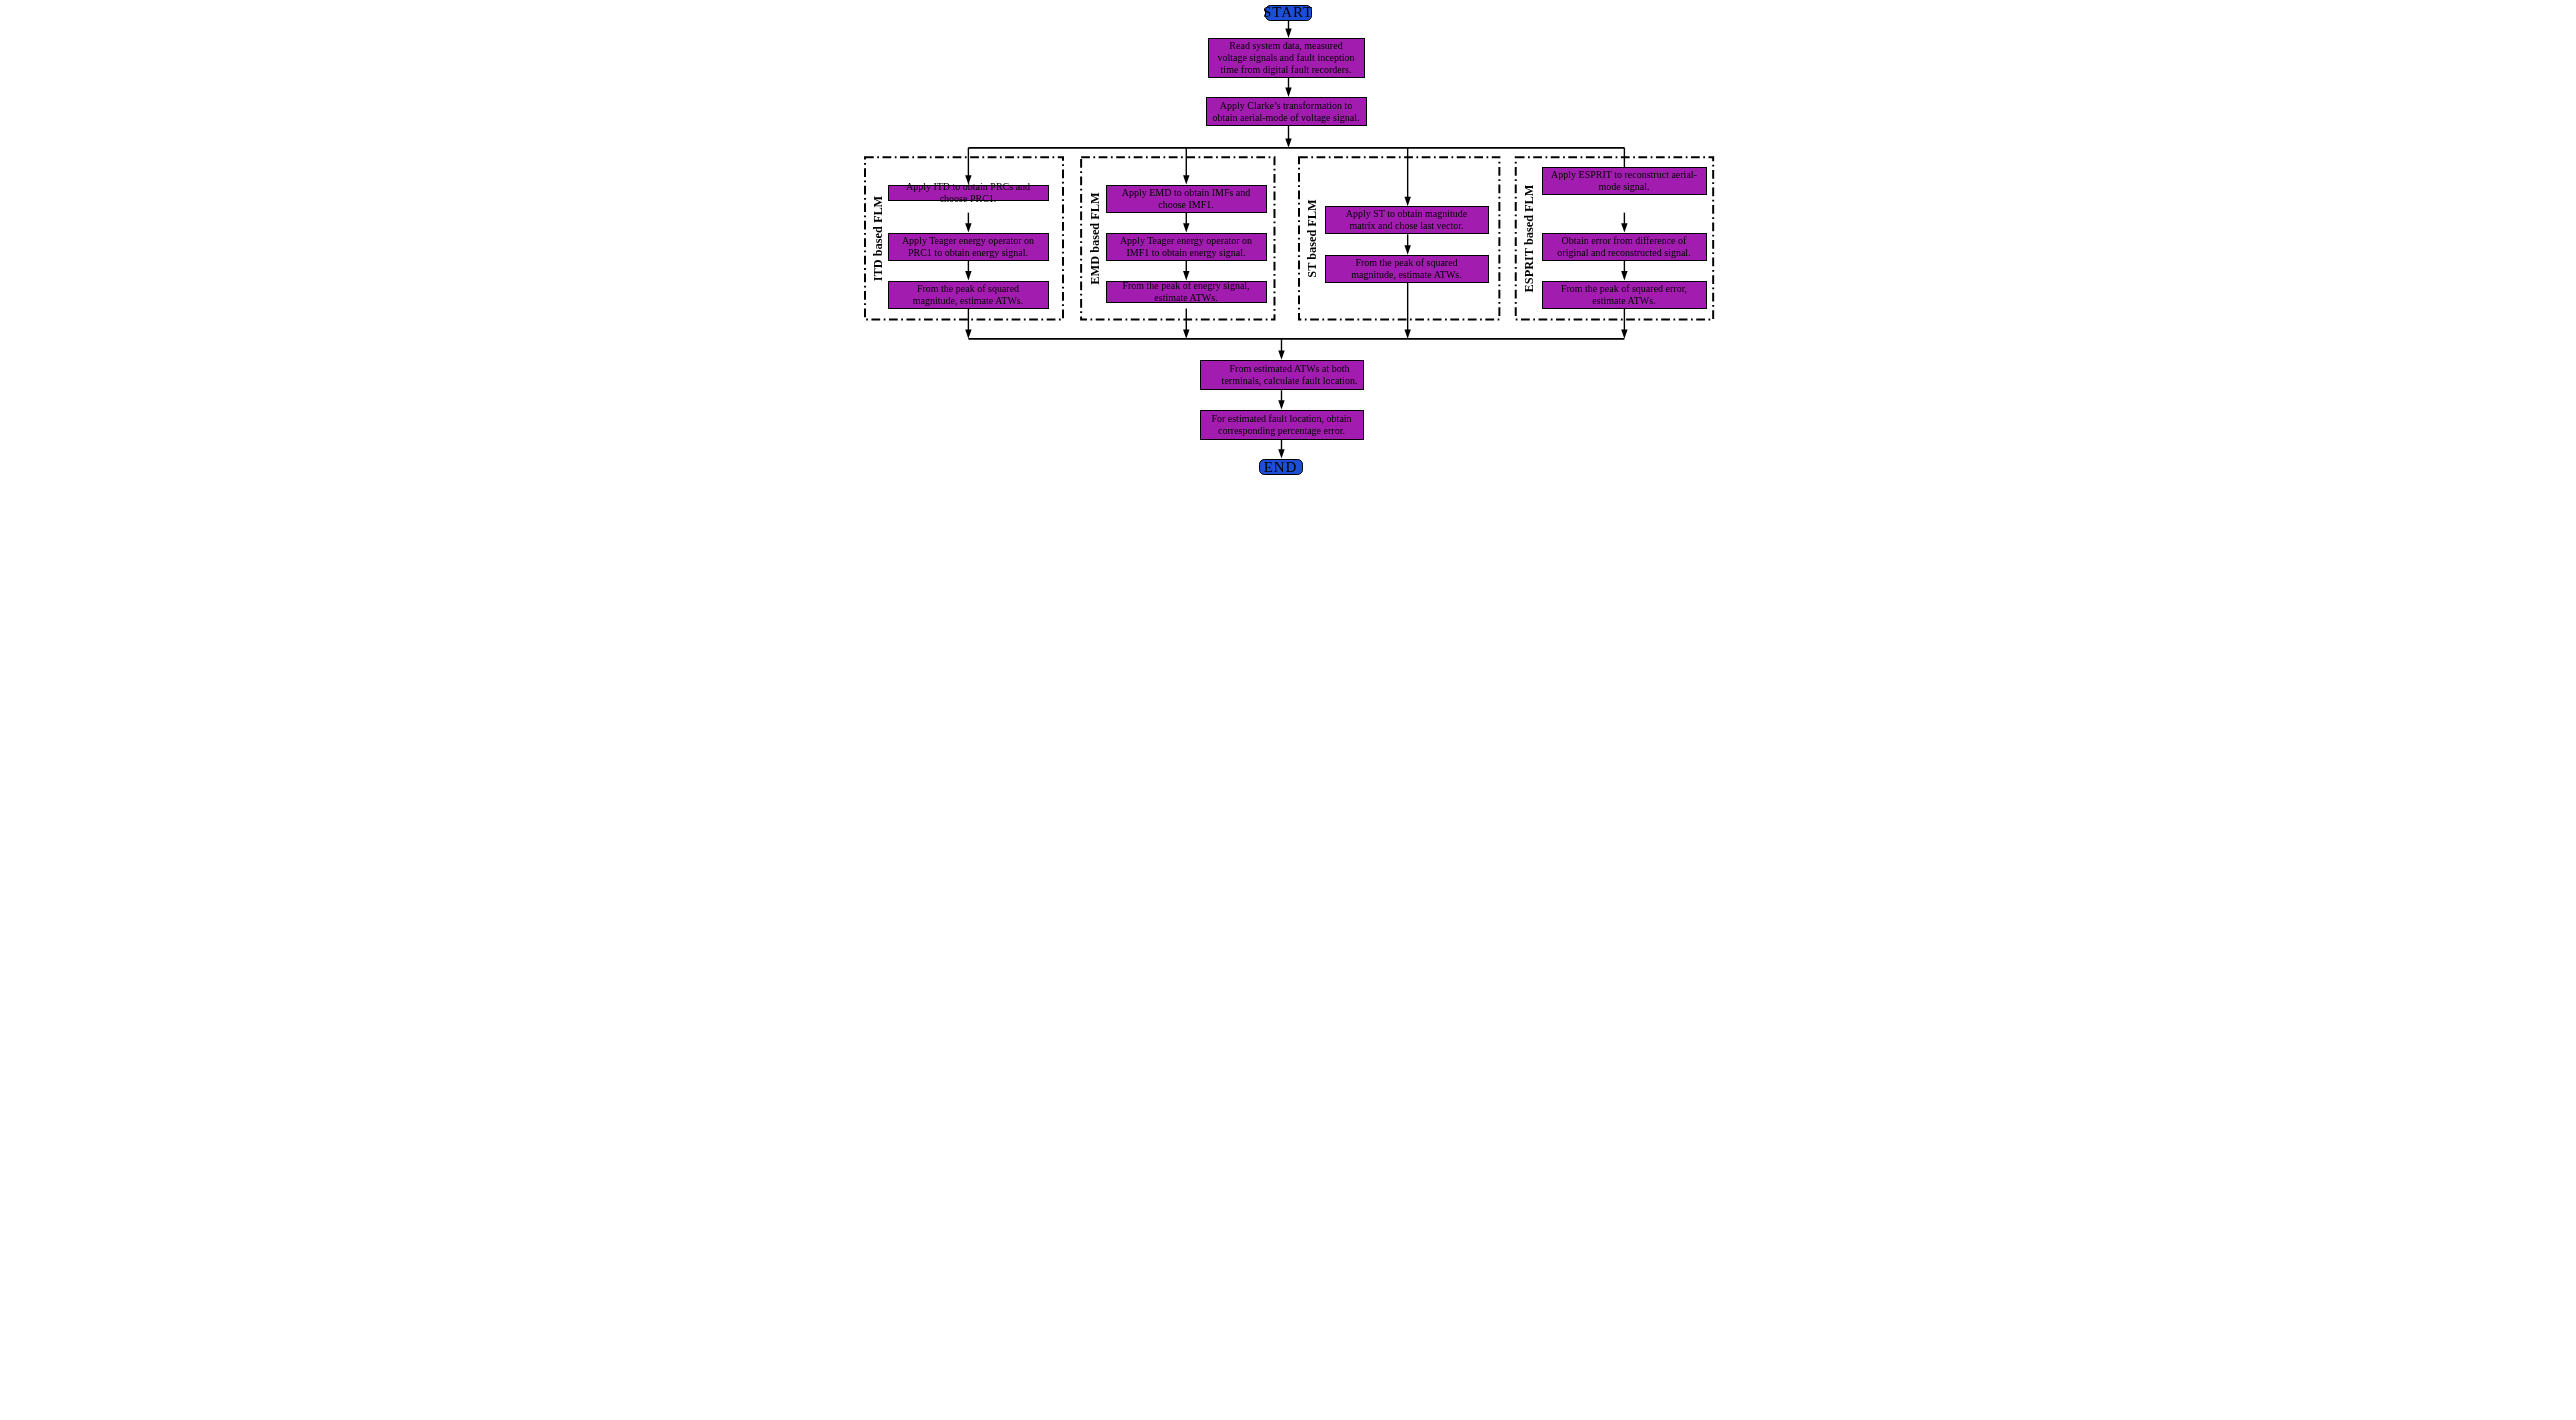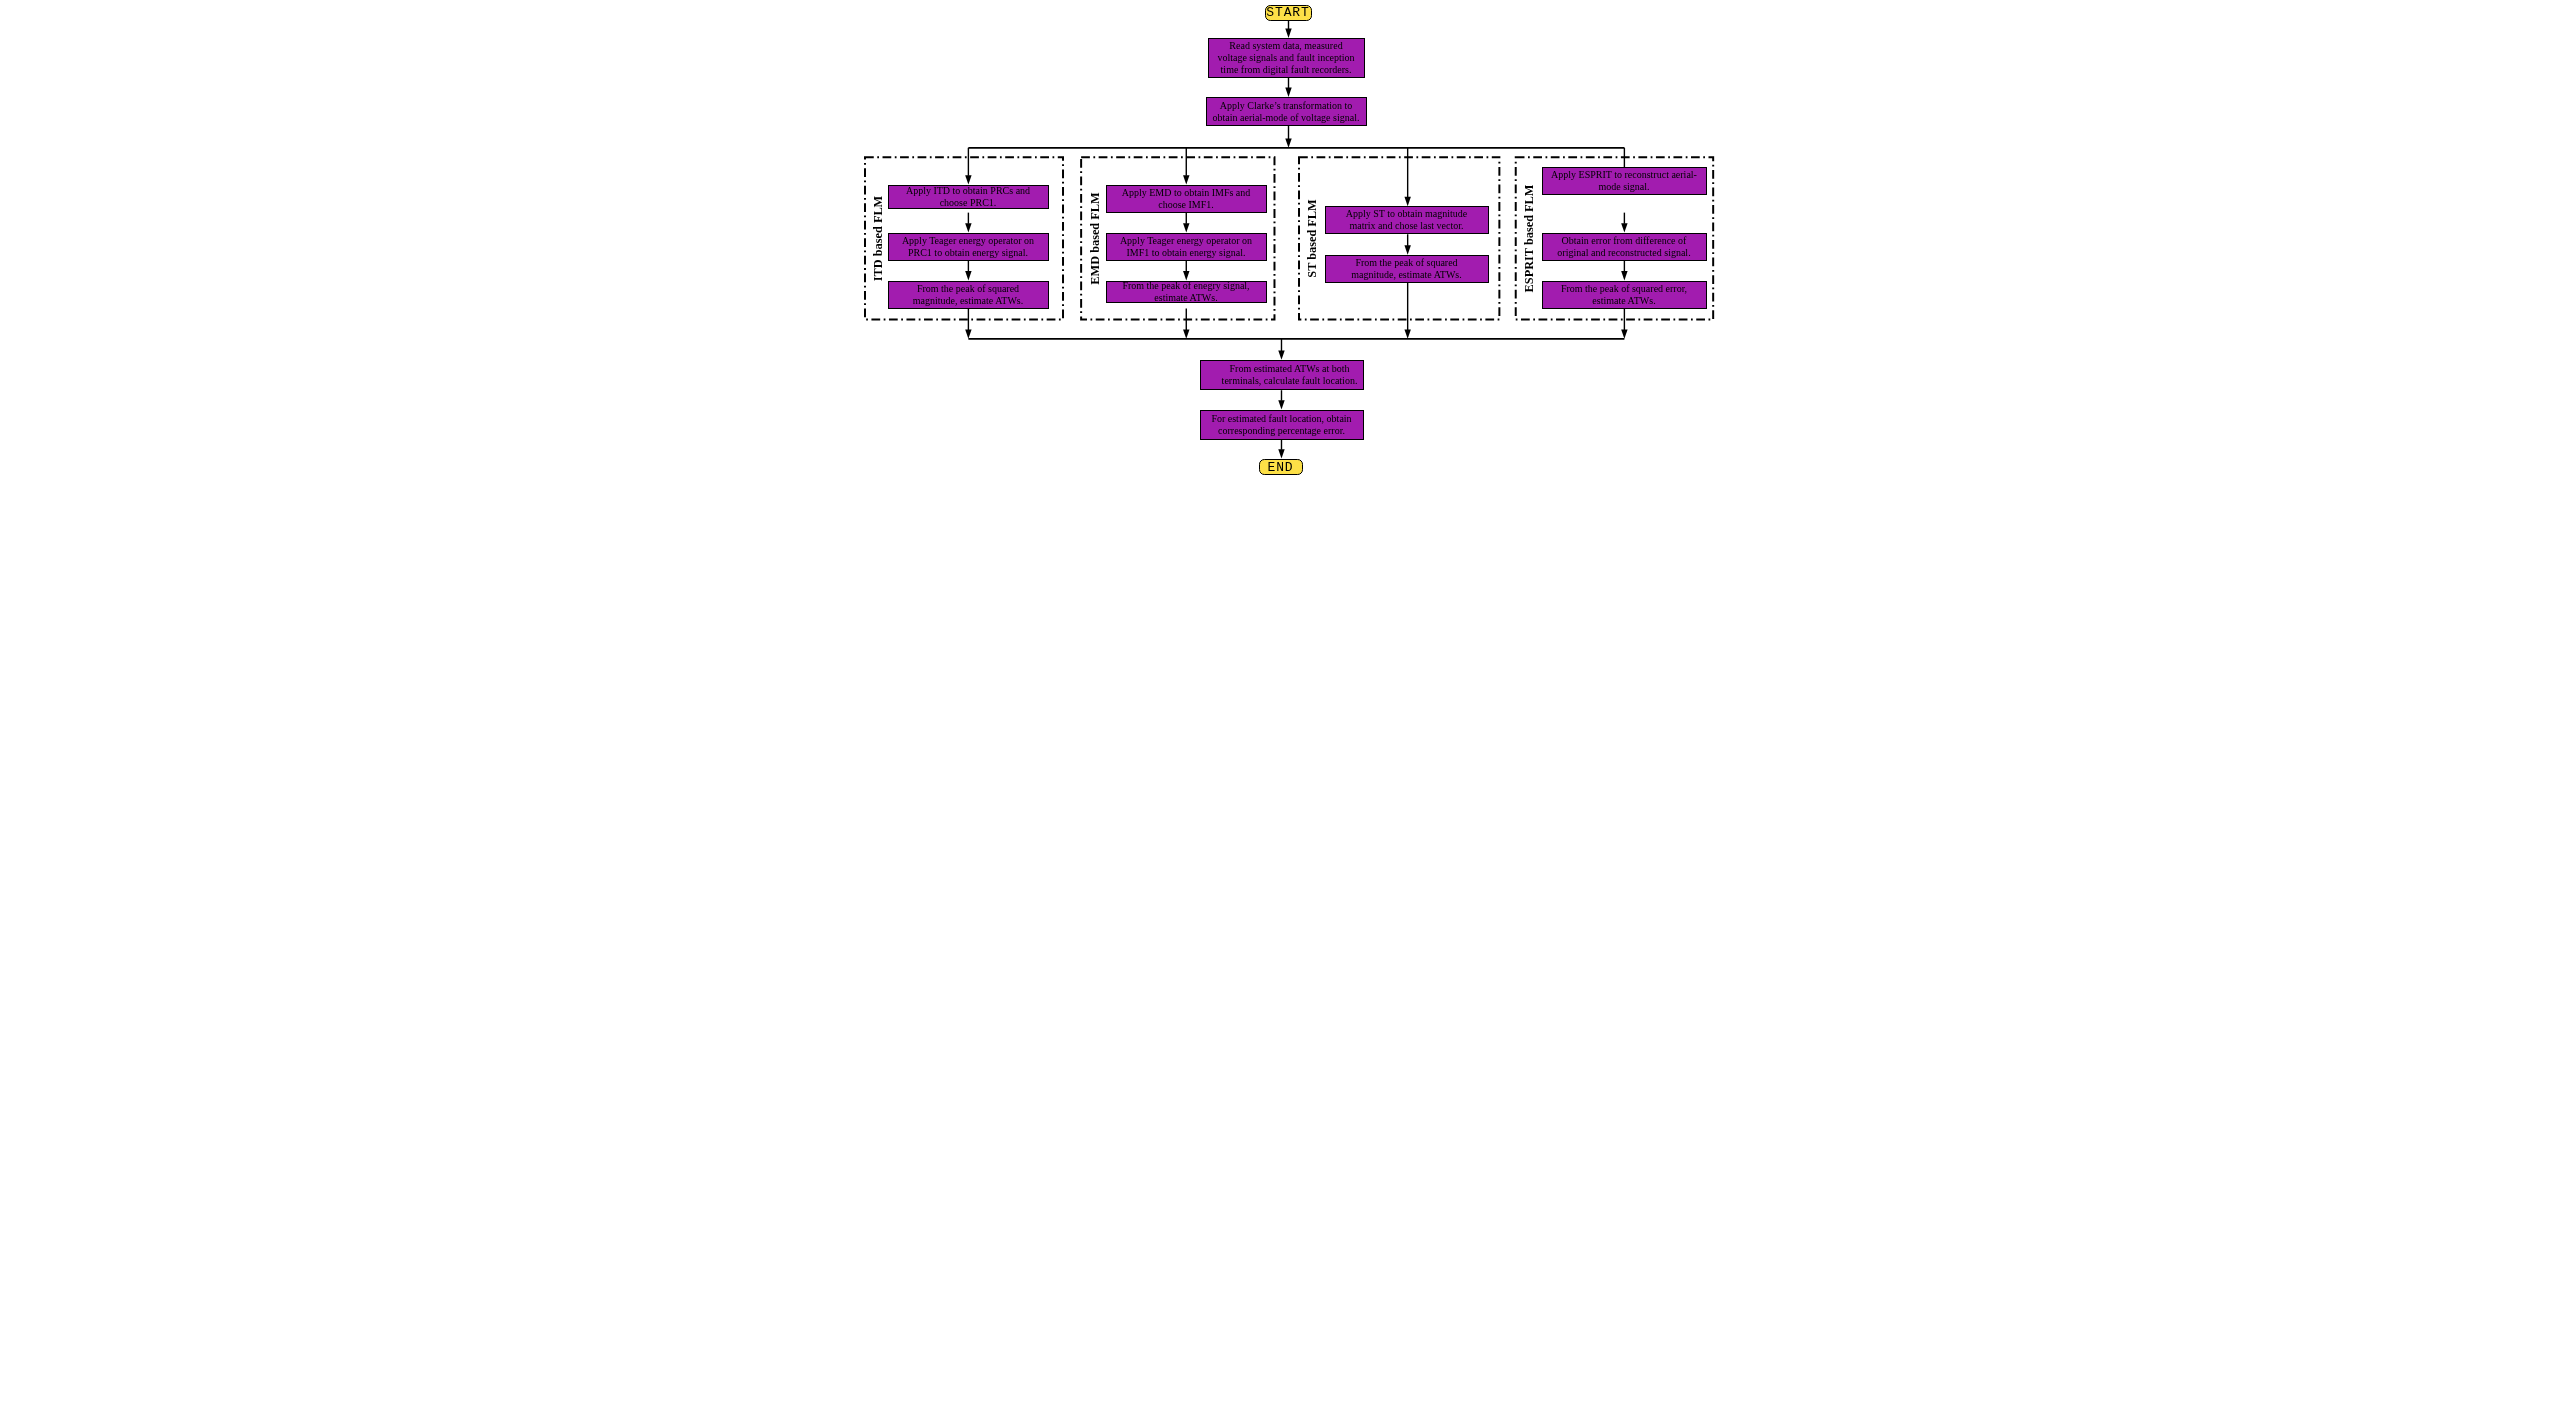--- a/index.html
+++ b/index.html
@@ -23,29 +23,28 @@
     justify-content: center;
     text-align: center;
     font-size: 10px;
     line-height: 11.7px;
     white-space: pre-line;
   }
   .thick { border-width: 1.8px; }
   .terminal {
     position: absolute;
     box-sizing: border-box;
-    background: #fde047;
+    background: #1d4ed8;
     border: 1.8px solid #000;
     border-radius: 5.3px;
     display: flex;
     align-items: center;
     justify-content: center;
-    font-size: 13px;
+    font-size: 15px;
     letter-spacing: 0.9px;
-    font-family: Liberation Mono, monospace;
   }
   .col-label {
     position: absolute;
     width: 162px;
     height: 15px;
     transform: rotate(-90deg);
     display: flex;
     align-items: center;
     justify-content: center;
     text-align: center;
@@ -166,21 +165,21 @@
   <div class="terminal" style="left:406px; top:4.7px; width:47px; height:16.4px;">START</div>
   <div class="terminal" style="left:400px; top:459px; width:44px; height:16.4px;">END</div>
 
   <div class="pbox thick" style="left:349px; top:38px; width:157px; height:40px;">Read system data, measured
 voltage signals and fault inception
 time from digital fault recorders.</div>
   <div class="pbox thick" style="left:347px; top:97px; width:161px; height:29px;">Apply Clarke’s transformation to
 obtain aerial-mode of voltage signal.</div>
 
   <div class="col-label" style="left:-62px; top:231px;">ITD based FLM</div>
-  <div class="pbox" style="left:29px; top:185px; width:161px; height:24px;">Apply ITD to obtain PRCs and
+  <div class="pbox" style="left:29px; top:185px; width:161px; height:16px;">Apply ITD to obtain PRCs and
 choose PRC1.</div>
   <div class="pbox" style="left:29px; top:233px; width:161px; height:28px;">Apply Teager energy operator on
 PRC1 to obtain energy signal.</div>
   <div class="pbox" style="left:29px; top:281px; width:161px; height:28px;">From the peak of squared
 magnitude, estimate ATWs.</div>
 
   <div class="col-label" style="left:155px; top:231px;">EMD based FLM</div>
   <div class="pbox" style="left:247px; top:185px; width:161px; height:28px;">Apply EMD to obtain IMFs and
 choose IMF1.</div>
   <div class="pbox" style="left:247px; top:233px; width:161px; height:28px;">Apply Teager energy operator on

